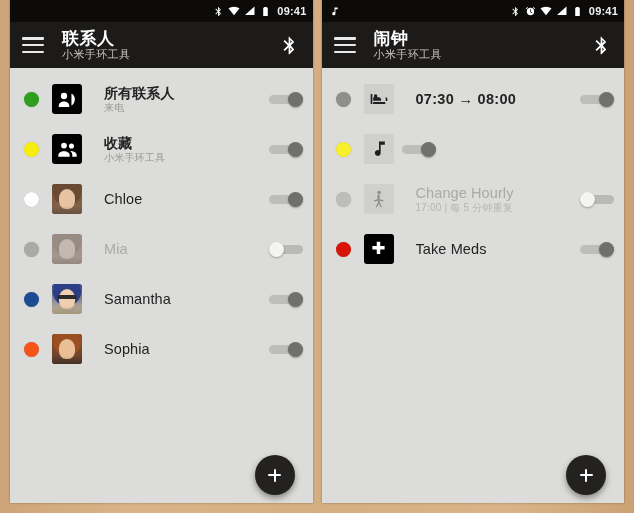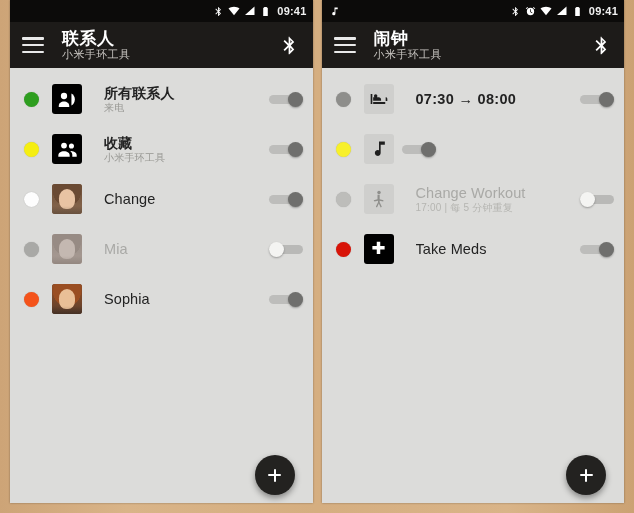--- a/index.html
+++ b/index.html
@@ -345,21 +345,21 @@
           <span class="dot" style="background:#fdfdfd"></span>
           <span class="thumb photo">
             <span class="face">
               <span class="bg" style="background:#8a6b52"></span>
               <span class="hair" style="background:radial-gradient(circle at 50% 28%, #6a4a33 52%, transparent 53%), linear-gradient(180deg, #6a4a33 0%, #8a6b52 100%)"></span>
               <span class="skin" style="background:#e8c3a3"></span>
               <span class="shade" style="background:linear-gradient(180deg, transparent, rgba(0,0,0,0.25))"></span>
             </span>
           </span>
           <span class="texts">
-            <span class="row-title">Change</span>
+            <span class="row-title">Chloe</span>
           </span>
           <span class="toggle on">
             <span class="track"></span>
             <span class="knob"></span>
           </span>
         </div>
         <div class="row dim">
           <span class="dot" style="background:#a9a9a6"></span>
           <span class="thumb photo">
             <span class="face gray">
@@ -371,20 +371,39 @@
           </span>
           <span class="texts">
             <span class="row-title">Mia</span>
           </span>
           <span class="toggle off">
             <span class="track"></span>
             <span class="knob"></span>
           </span>
         </div>
         <div class="row">
+          <span class="dot" style="background:#1d4a93"></span>
+          <span class="thumb photo">
+            <span class="face">
+              <span class="bg" style="background:#d8c79e"></span>
+              <span class="hair" style="background:radial-gradient(circle at 50% 28%, #2c3f86 52%, transparent 53%), linear-gradient(180deg, #2c3f86 0%, #d8c79e 100%)"></span>
+              <span class="skin" style="background:#f0cfae"></span>
+              <span class="accessory" style="background:#2b2b2b"></span>
+              <span class="shade" style="background:linear-gradient(180deg, transparent, rgba(0,0,0,0.25))"></span>
+            </span>
+          </span>
+          <span class="texts">
+            <span class="row-title">Samantha</span>
+          </span>
+          <span class="toggle on">
+            <span class="track"></span>
+            <span class="knob"></span>
+          </span>
+        </div>
+        <div class="row">
           <span class="dot" style="background:#f4531a"></span>
           <span class="thumb photo">
             <span class="face">
               <span class="bg" style="background:#5a4030"></span>
               <span class="hair" style="background:radial-gradient(circle at 50% 28%, #9a4e22 52%, transparent 53%), linear-gradient(180deg, #9a4e22 0%, #5a4030 100%)"></span>
               <span class="skin" style="background:#e9bf97"></span>
               <span class="shade" style="background:linear-gradient(180deg, transparent, rgba(0,0,0,0.25))"></span>
             </span>
           </span>
           <span class="texts">
@@ -486,21 +505,21 @@
         </div>
         <div class="row dim">
           <span class="dot" style="background:#bdbdba"></span>
           <span class="thumb icon-tile-soft">
             <svg width="20" height="20" viewBox="0 0 24 24" fill="#8f8f8c" xmlns="http://www.w3.org/2000/svg">
               <circle cx="12" cy="4.2" r="2.1"></circle>
               <path d="M11.2 7h1.6v5.4l4.6 1.1-.35 1.5-4.25-1v2l2.6 5.4-1.4.7-2.2-4.6-2.2 4.6-1.4-.7 2.6-5.4v-2l-4.25 1L5.6 13.5l4.6-1.1V7z"></path>
             </svg>
           </span>
           <span class="texts">
-            <span class="row-title">Change Workout</span>
+            <span class="row-title">Change Hourly</span>
             <span class="row-sub">17:00 | 每 5 分钟重复</span>
           </span>
           <span class="toggle off">
             <span class="track"></span>
             <span class="knob"></span>
           </span>
         </div>
         <div class="row">
           <span class="dot" style="background:#d81408"></span>
           <span class="thumb icon-tile">

